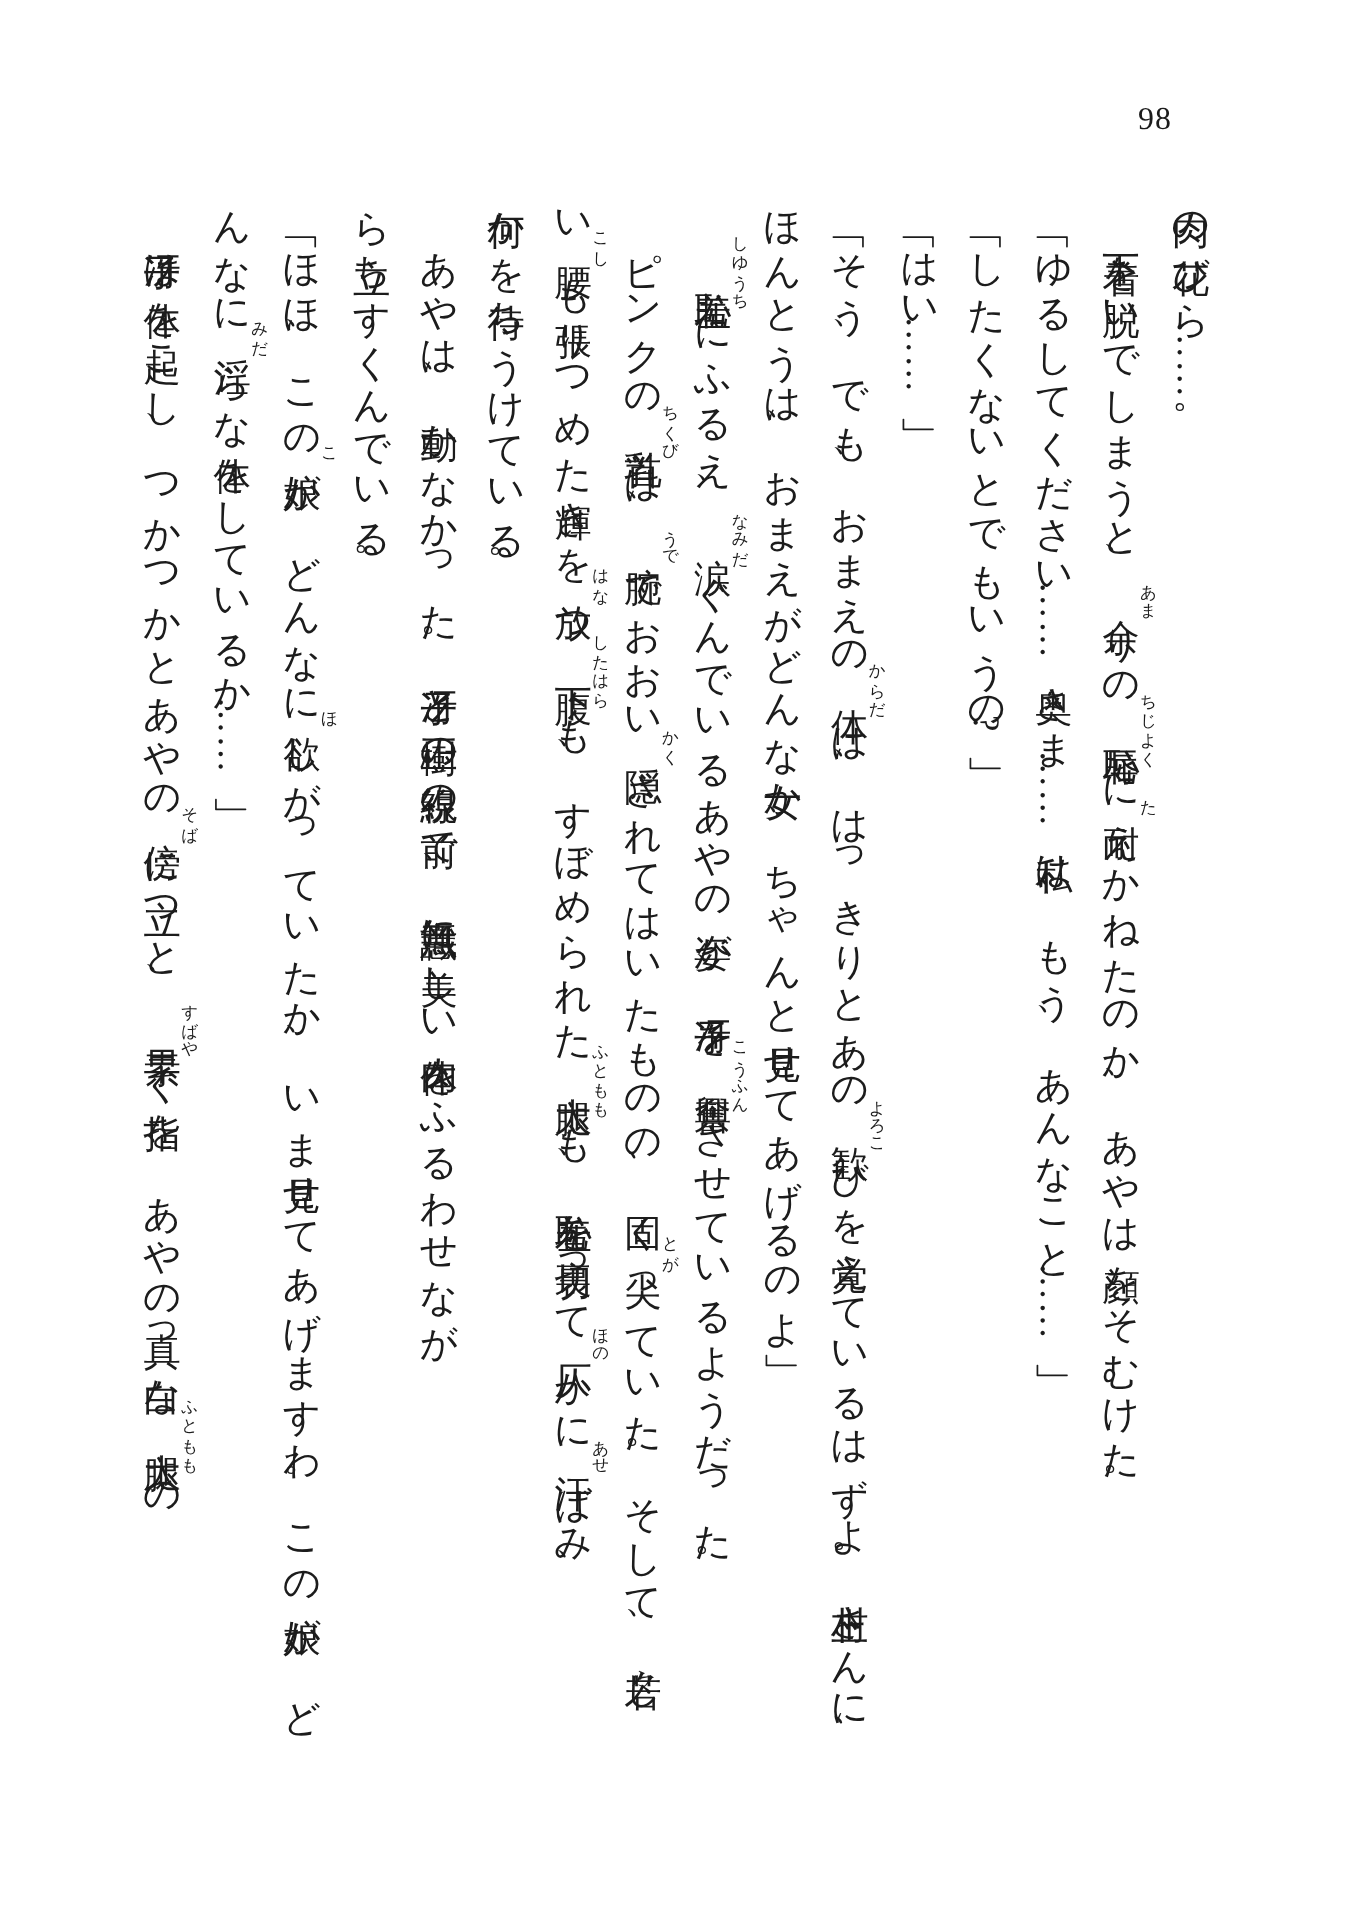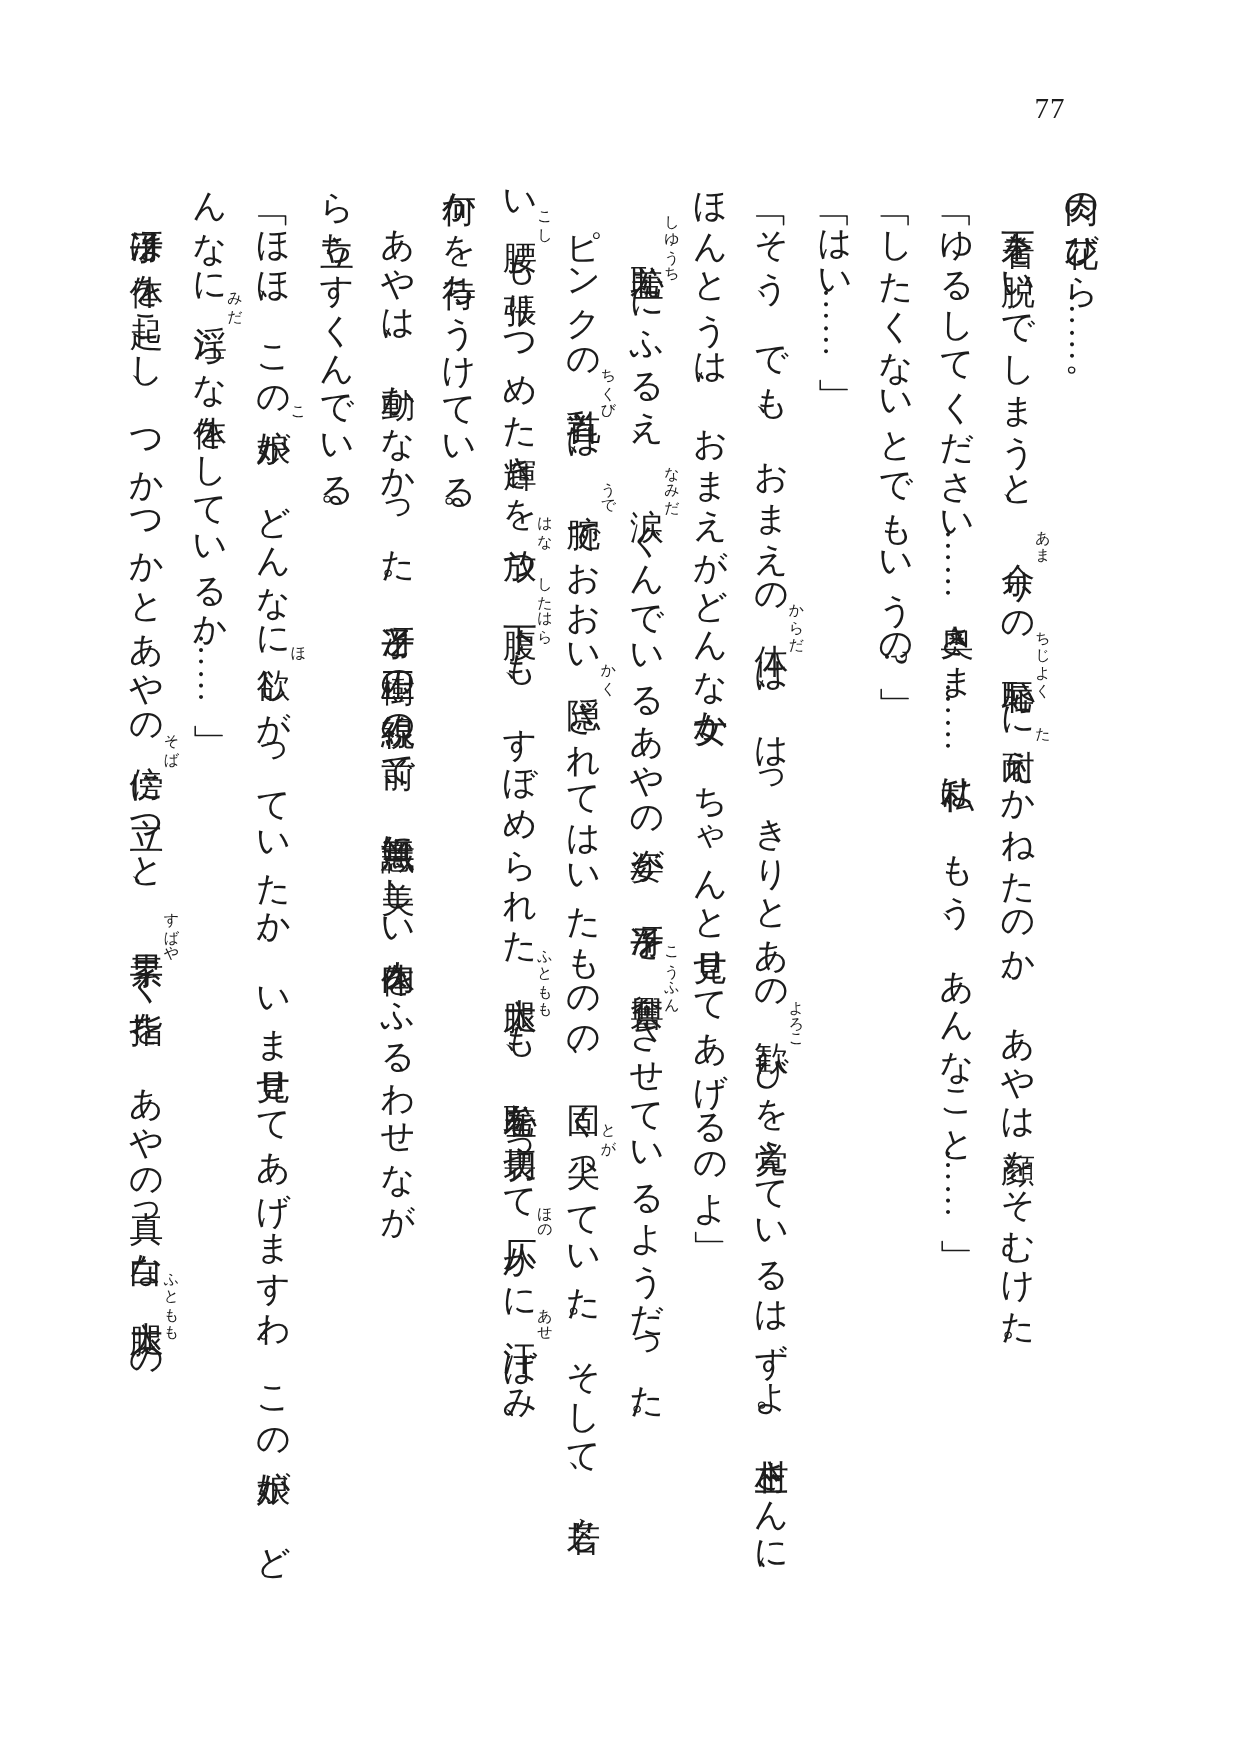--- a/index.html
+++ b/index.html
@@ -45,21 +45,21 @@
     font-size: 15px;
     letter-spacing: 0;
     color: #1c1c1c;
     font-family: "Liberation Serif", "DejaVu Serif", serif;
   }
 </style>
 </head>
 <body>
 
 <div class="page">
-  <div class="page-number">77</div>
+  <div class="page-number">98</div>
   <div class="text-area">
       <p class="tcol">肉の花びら……。</p>
       <p class="tcol ind">下着を脱いでしまうと、<ruby>余<rt>あま</rt></ruby>りの<ruby>恥辱<rt>ちじよく</rt></ruby>に<ruby>耐<rt>た</rt></ruby>えかねたのか、あやは顔をそむけた。</p>
       <p class="tcol ind">「ゆるしてください……奥さま……私は、もう、あんなこと……」</p>
       <p class="tcol ind">「したくないとでもいうの?」</p>
       <p class="tcol ind">「はい……」</p>
       <p class="tcol ind">「そう、でも、おまえの<ruby>体<rt>からだ</rt></ruby>は、はっきりとあの<ruby>歓<rt>よろこ</rt></ruby>びを覚えているはずよ。村上さんに、</p>
       <p class="tcol">ほんとうは、おまえがどんな女か、ちゃんと見せてあげるのよ」</p>
       <p class="tcol ind"><ruby>羞恥<rt>しゆうち</rt></ruby>にふるえ、<ruby>涙<rt>なみだ</rt></ruby>ぐんでいるあやの姿が、冴子を<ruby>興奮<rt>こうふん</rt></ruby>させているようだった。</p>
       <p class="tcol ind">ピンクの<ruby>乳首<rt>ちくび</rt></ruby>は、<ruby>腕<rt>うで</rt></ruby>でおおい<ruby>隠<rt>かく</rt></ruby>されてはいたものの、固く<ruby>尖<rt>とが</rt></ruby>っていた。そして、若々し</p>

